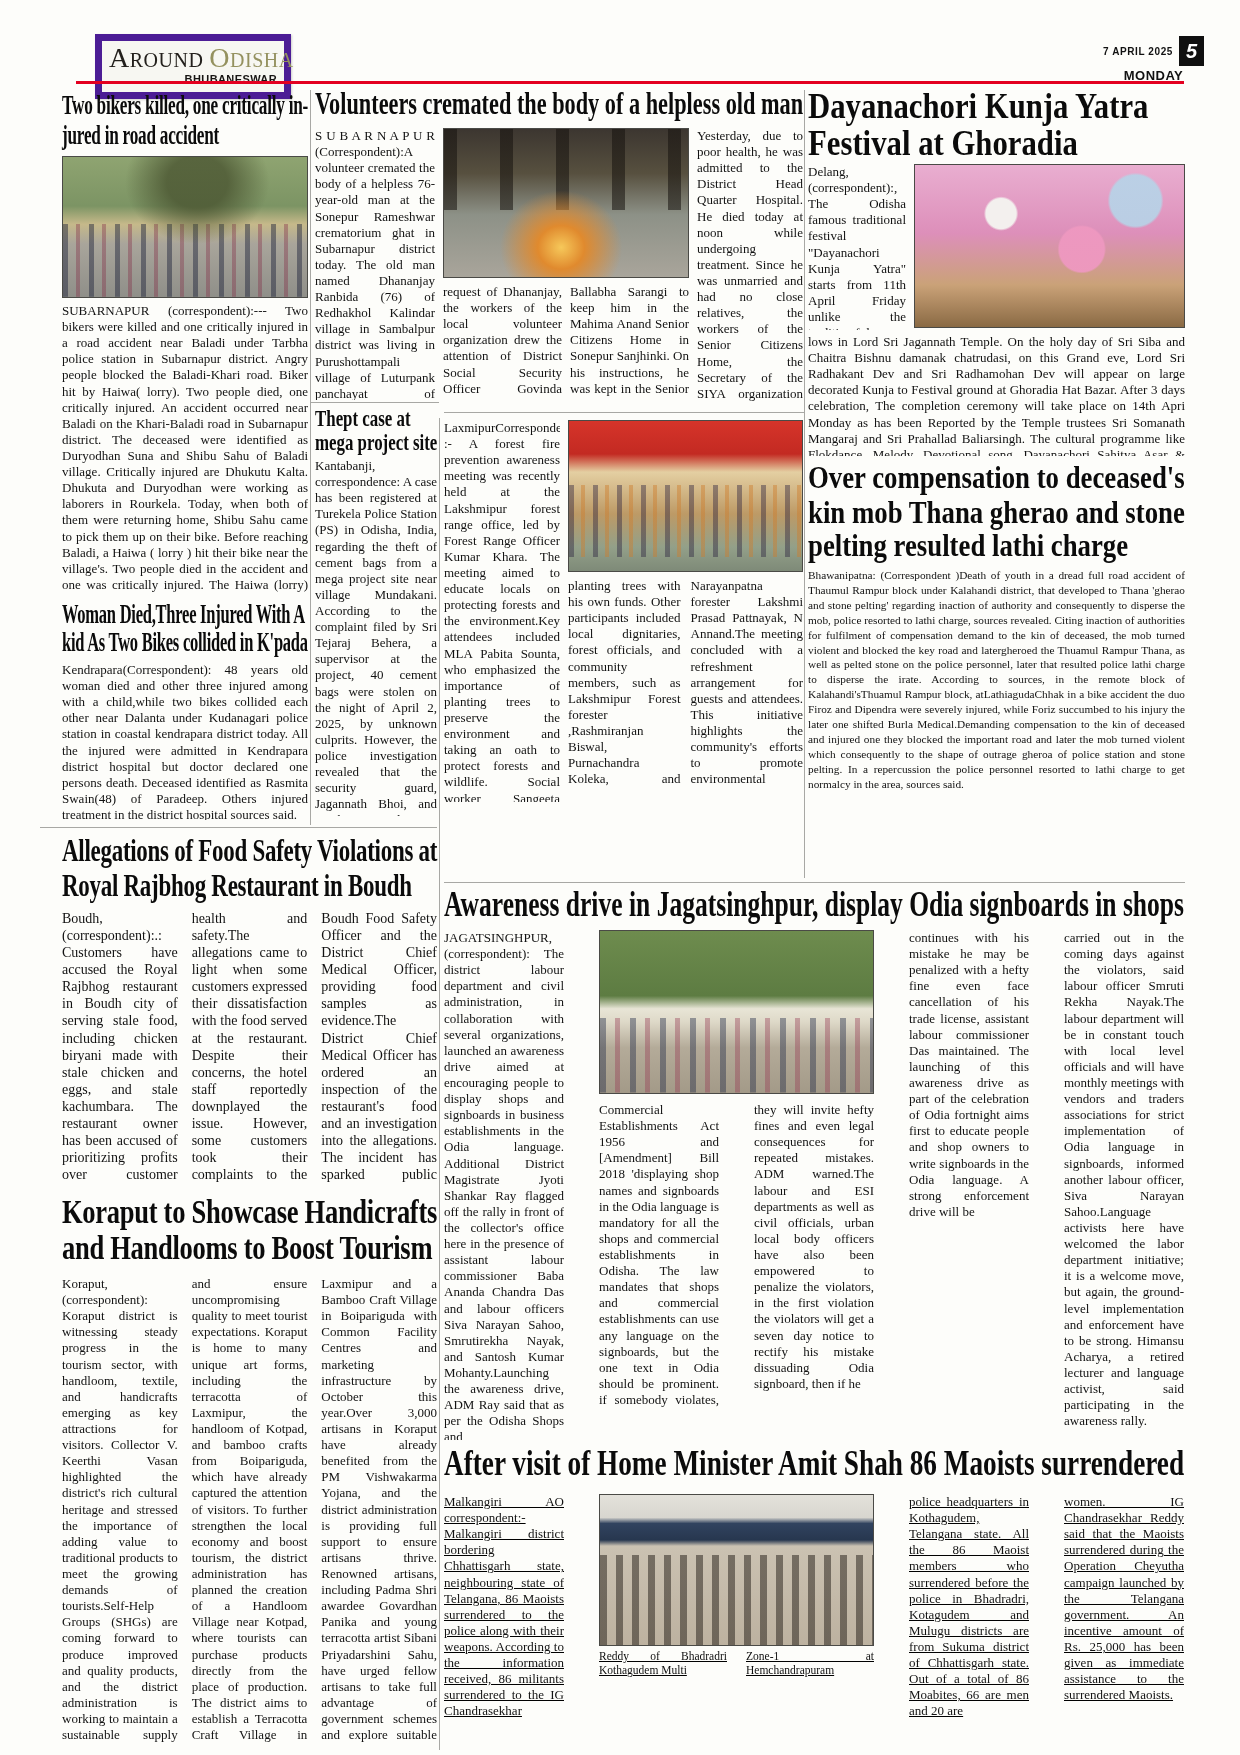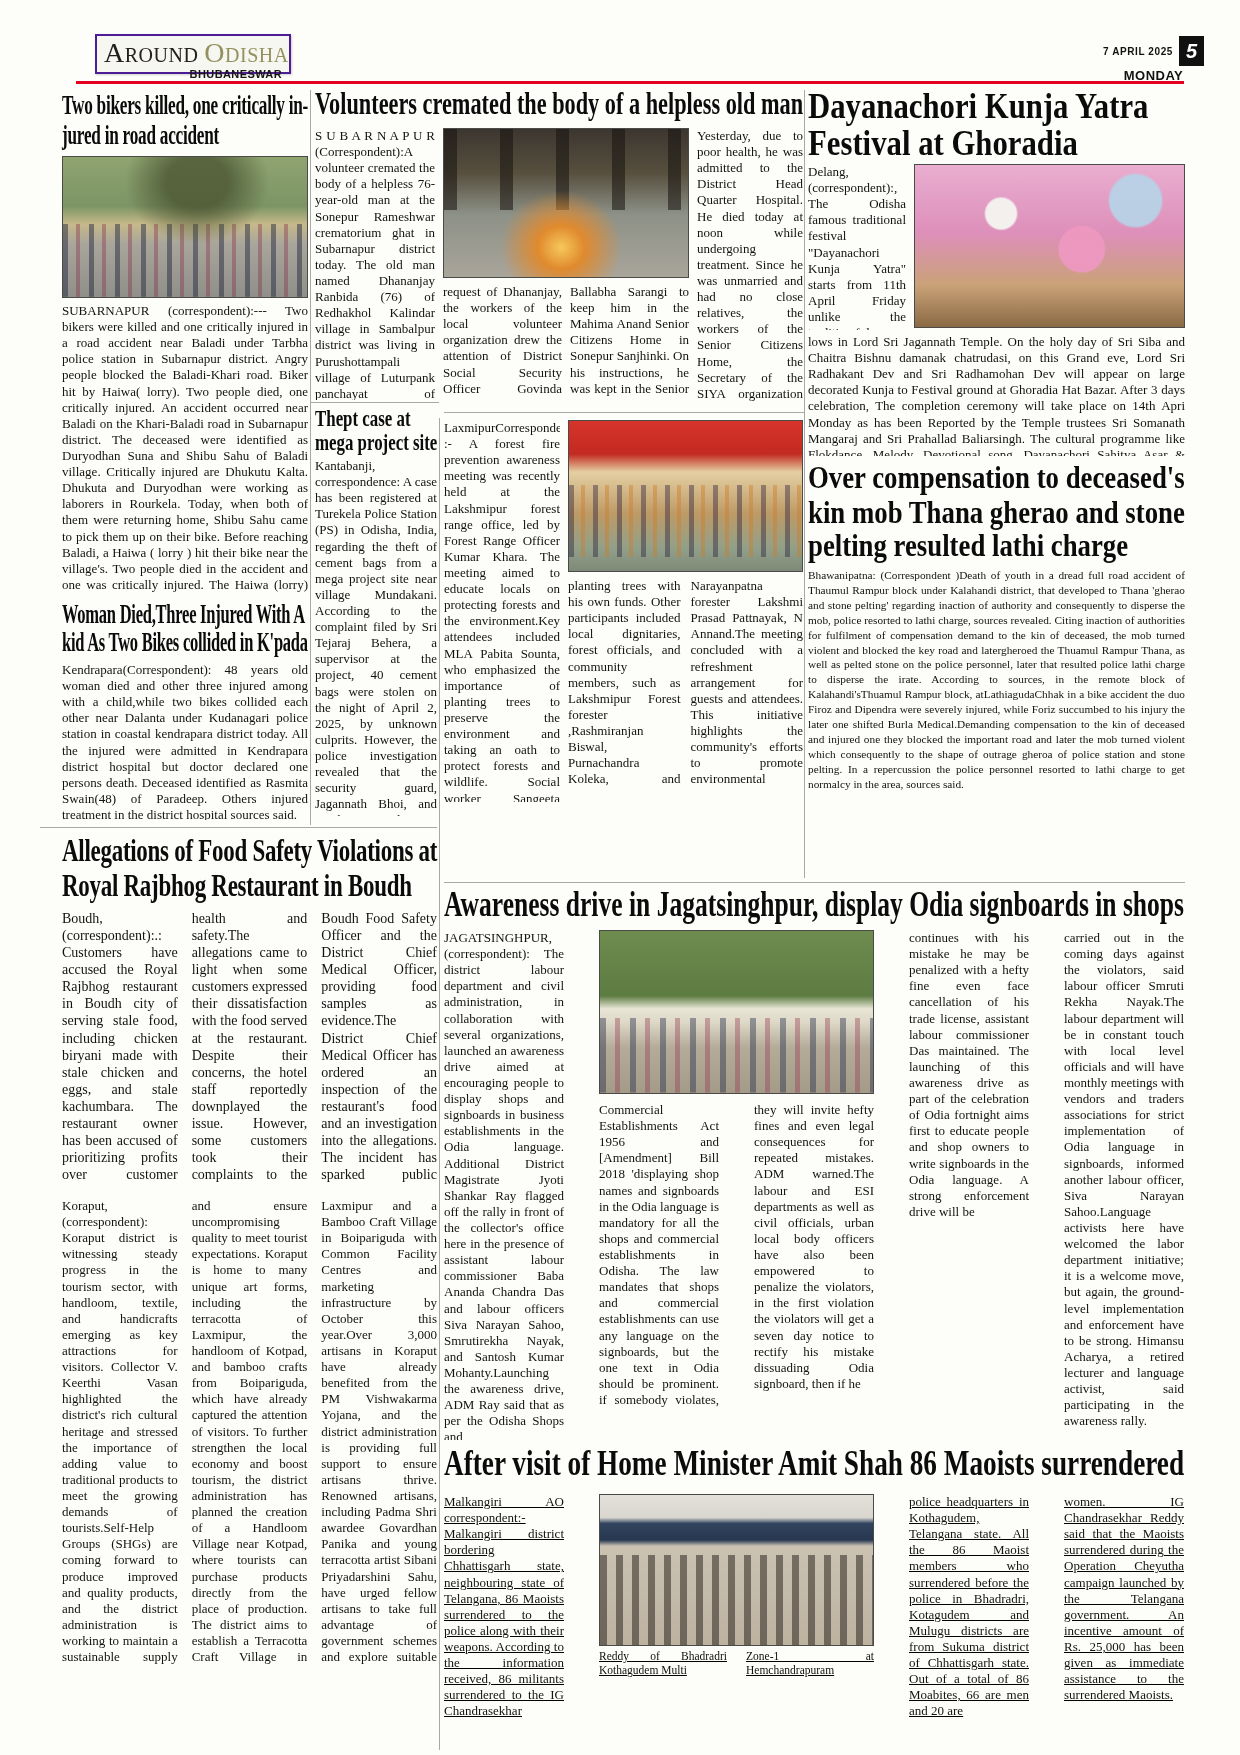--- a/index.html
+++ b/index.html
@@ -1,19 +1,19 @@
 <!DOCTYPE html>
 <html><head>
 <meta charset="utf-8">
 <style>
   html,body{margin:0;padding:0;background:#ffffff;}
   .page{position:relative;width:1240px;height:1755px;background:#fdfdfa;overflow:hidden;
         font-family:"Liberation Serif",serif;}
   
-  .logo{position:absolute;left:95px;top:34px;width:196px;height:40px;border:2px solid #4c1d95;
+  .logo{position:absolute;left:95px;top:34px;width:196px;height:65px;border:7px solid #4c1d95;
         background:#f7f7f2;padding:3px 7px 2px;box-sizing:border-box;box-shadow:1px 1px 2px rgba(0,0,0,.18);}
   .logo-line{font-family:"Liberation Serif",serif;font-variant:small-caps;font-size:28px;line-height:1;letter-spacing:.5px;white-space:nowrap;}
   .logo-around{color:#23201c;}
   .logo-odisha{color:#94915f;margin-left:6px;}
   .logo-city{font-family:"Liberation Sans",sans-serif;font-size:11px;font-weight:bold;text-align:right;
              letter-spacing:.4px;color:#181614;margin-top:1px;}
   .dateblock{position:absolute;right:36px;top:36px;font-family:"Liberation Sans",sans-serif;color:#111;}
   .daterow{display:flex;align-items:center;justify-content:flex-end;gap:6px;}
   .date{font-size:10px;font-weight:bold;letter-spacing:.6px;}
   .pagebox{width:25px;height:30px;background:#101010;color:#fff;font-size:20px;font-weight:bold;font-style:italic;
@@ -117,20 +117,26 @@
     <div class="hlwrap" style="height:74px;">
       <div class="hl" style="font-size: 25px; transform: scale(0.9191, 1.3);">
         <div class="hl-line">Allegations of Food Safety Violations at</div>
         <div class="hl-line">Royal Rajbhog Restaurant in Boudh</div>
       </div>
     </div>
     <div class="bd small cols3" style="height:284px;margin-top:2px;">Boudh,(correspondent):.: Customers have accused the Royal Rajbhog restaurant in Boudh city of serving stale food, including chicken biryani made with stale chicken and eggs, and stale kachumbara. The restaurant owner has been accused of prioritizing profits over customer health and safety.The allegations came to light when some customers expressed their dissatisfaction with the food served at the restaurant. Despite their concerns, the hotel staff reportedly downplayed the issue. However, some customers took their complaints to the Boudh Food Safety Officer and the District Chief Medical Officer, providing food samples as evidence.The District Chief Medical Officer has ordered an inspection of the restaurant's food and an investigation into the allegations. The incident has sparked public outrage, with many questioning how the Food Safety Officer's office, located just 500 meters away from the restaurant, was unaware of the irregularities.The incident raises questions about the effectiveness of food safety regulations and the role of the Food Safety Department in ensuring customer safety. The response from the hotel owner and the Food Safety Department will be crucial in addressing these concerns.</div>
   </article>
 
   <article class="art" style="left:62px;top:1194px;width:375px;">
+    <div class="hlwrap" style="height:78px;">
+      <div class="hl" style="font-size: 26px; transform: scale(1.0218, 1.3);">
+        <div class="hl-line">Koraput to Showcase Handicrafts</div>
+        <div class="hl-line">and Handlooms to Boost Tourism</div>
+      </div>
+    </div>
     <div class="bd cols3" style="height:470px;margin-top:4px;">Koraput,(correspondent): Koraput district is witnessing steady progress in the tourism sector, with handloom, textile, and handicrafts emerging as key attractions for visitors. Collector V. Keerthi Vasan highlighted the district's rich cultural heritage and stressed the importance of adding value to traditional products to meet the growing demands of tourists.Self-Help Groups (SHGs) are coming forward to produce improved and quality products, and the district administration is working to maintain a sustainable supply and ensure uncompromising quality to meet tourist expectations. Koraput is home to many unique art forms, including the terracotta of Laxmipur, the handloom of Kotpad, and bamboo crafts from Boipariguda, which have already captured the attention of visitors. To further strengthen the local economy and boost tourism, the district administration has planned the creation of a Handloom Village near Kotpad, where tourists can purchase products directly from the place of production. The district aims to establish a Terracotta Craft Village in Laxmipur and a Bamboo Craft Village in Boipariguda with Common Facility Centres and marketing infrastructure by October this year.Over 3,000 artisans in Koraput have already benefited from the PM Vishwakarma Yojana, and the district administration is providing full support to ensure artisans thrive. Renowned artisans, including Padma Shri awardee Govardhan Panika and young terracotta artist Sibani Priyadarshini Sahu, have urged fellow artisans to take full advantage of government schemes and explore suitable markets to promote their crafts.A workshop was organized to sensitize artisans about opportunities in the handloom and handicraft sectors, with over 100 artisans participating. The event was successful in raising awareness about various government initiatives, and the government is committed to supporting artisan-led enterprises.</div>
   </article>
 
   <article class="art" style="left:315px;top:88px;width:488px;">
     <div class="hlwrap" style="height:36px;">
       <div class="hl" style="font-size: 26px; letter-spacing: 0px; transform: scale(0.8576, 1.2);">
         <div class="hl-line">Volunteers cremated the body of a helpless old man</div>
       </div>
     </div>
     <div class="row" style="gap:8px;margin-top:4px;">

